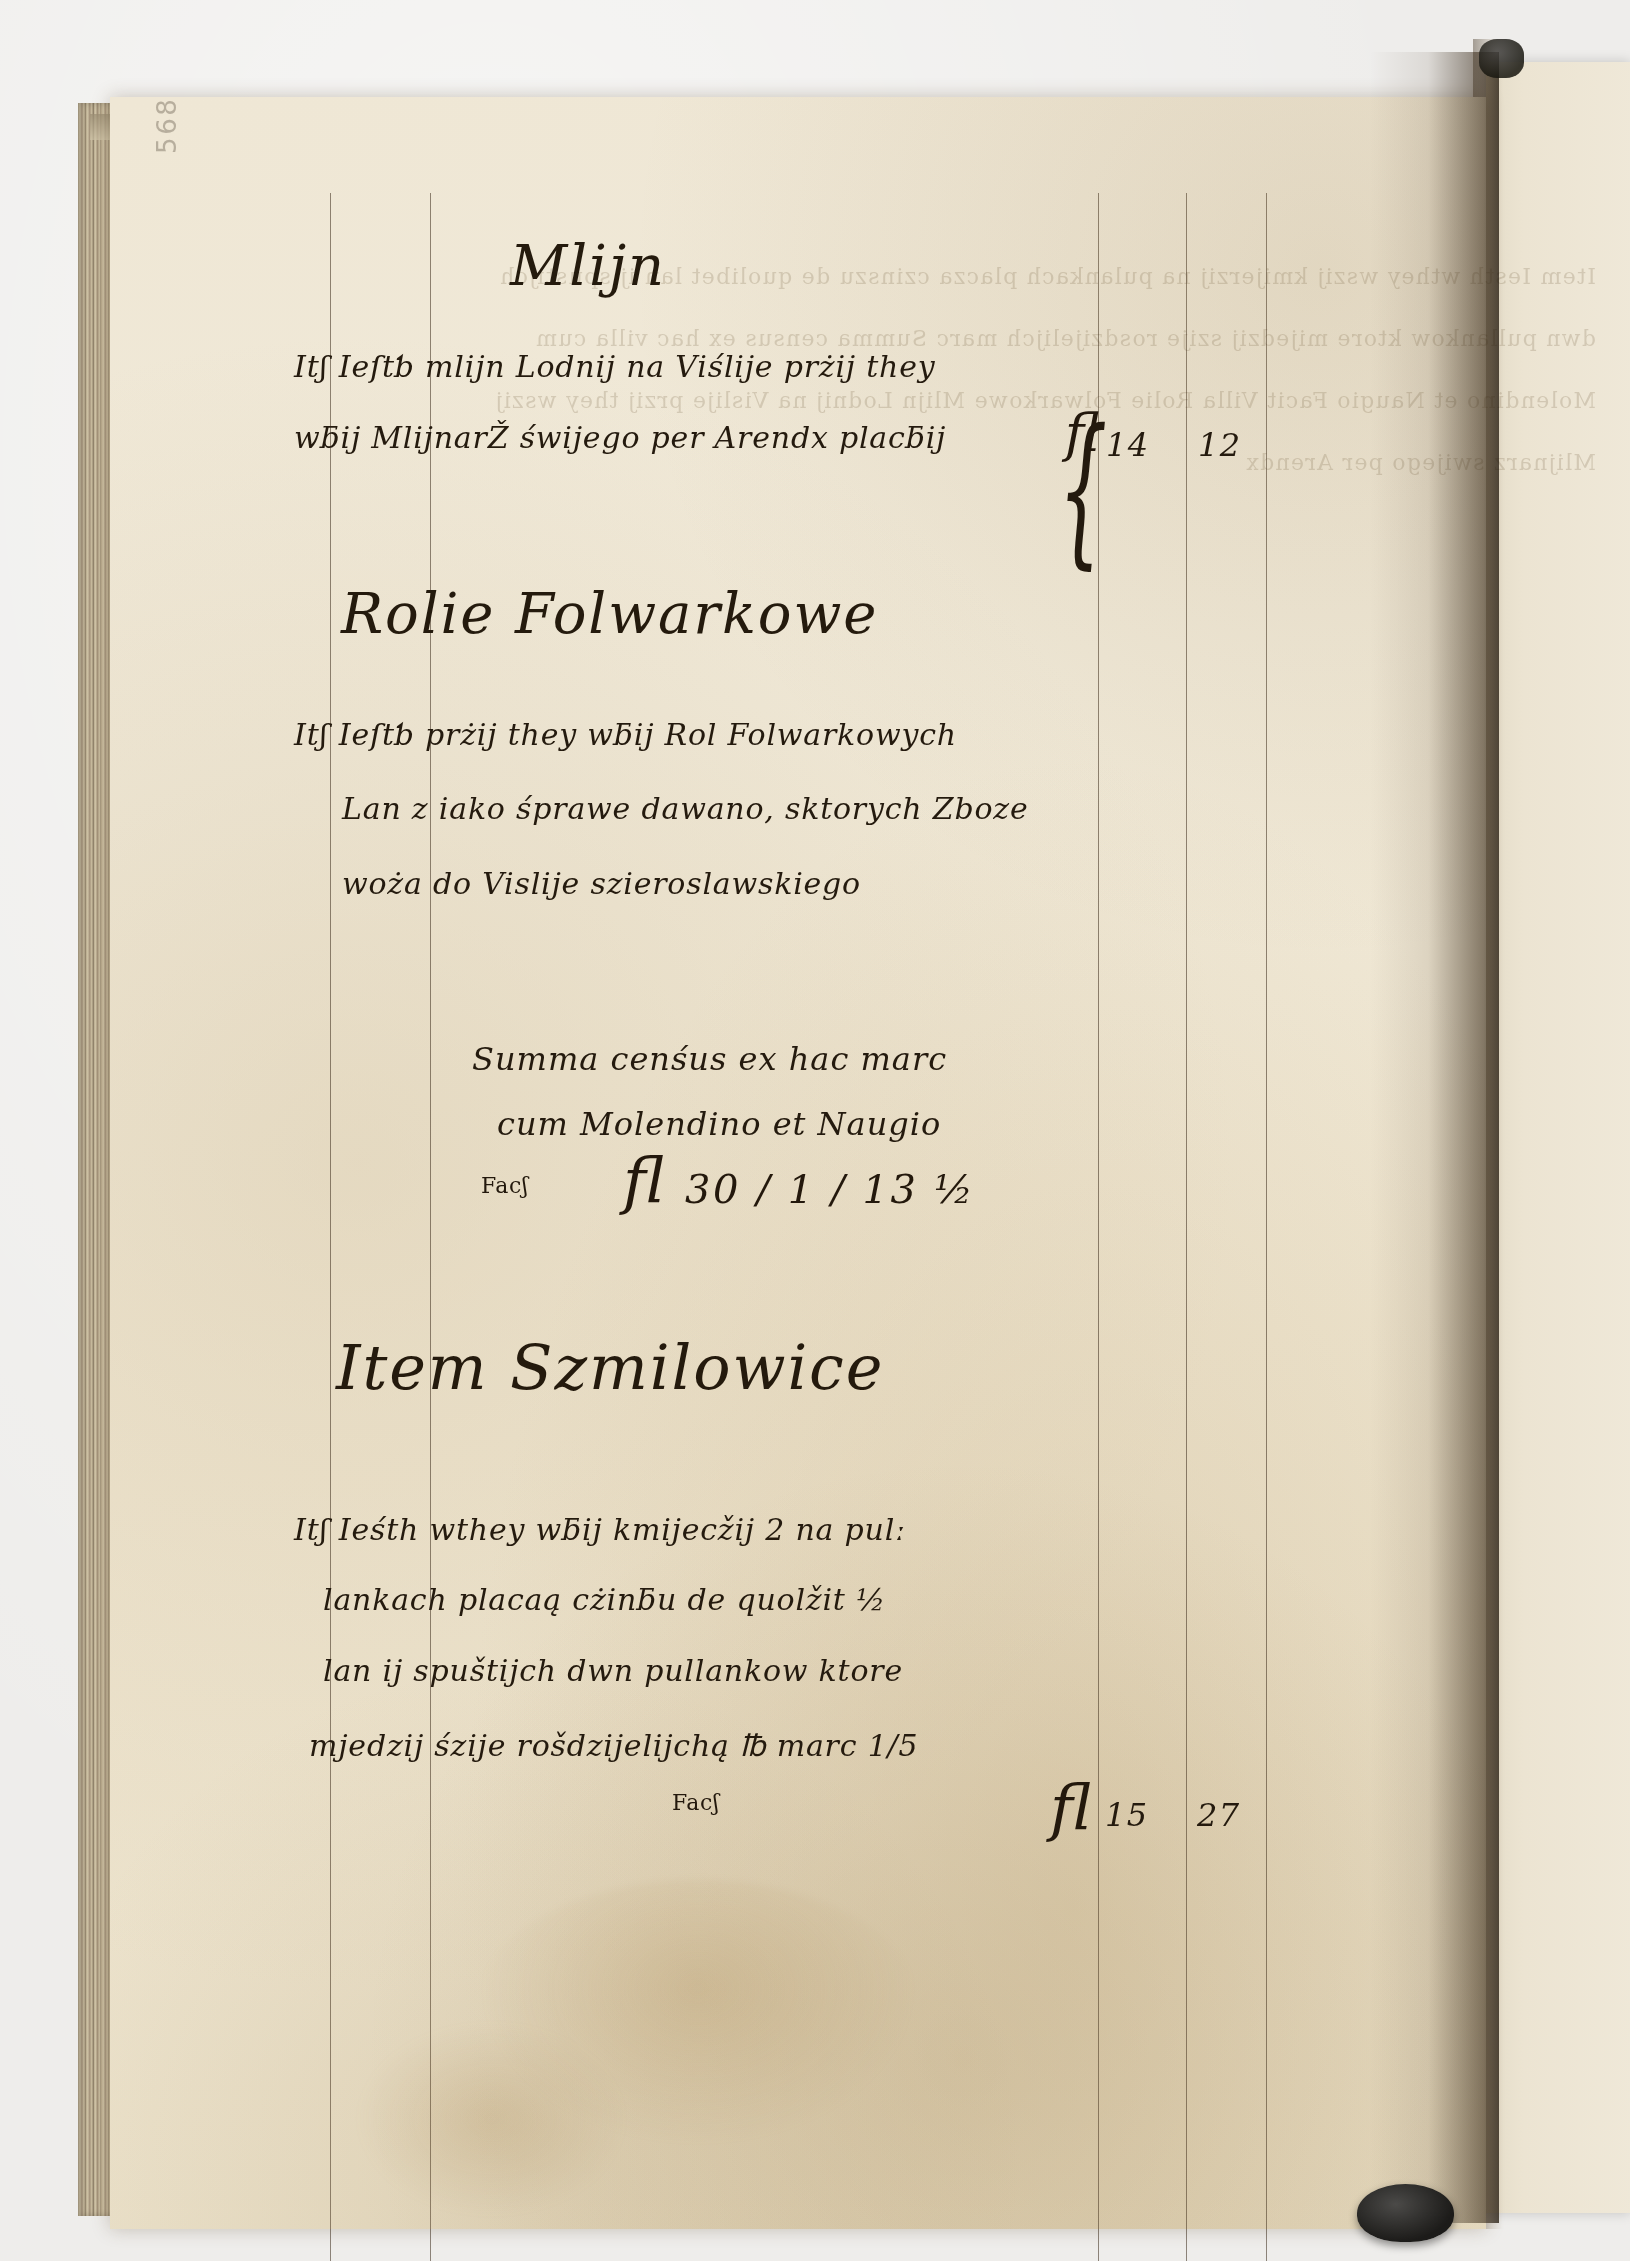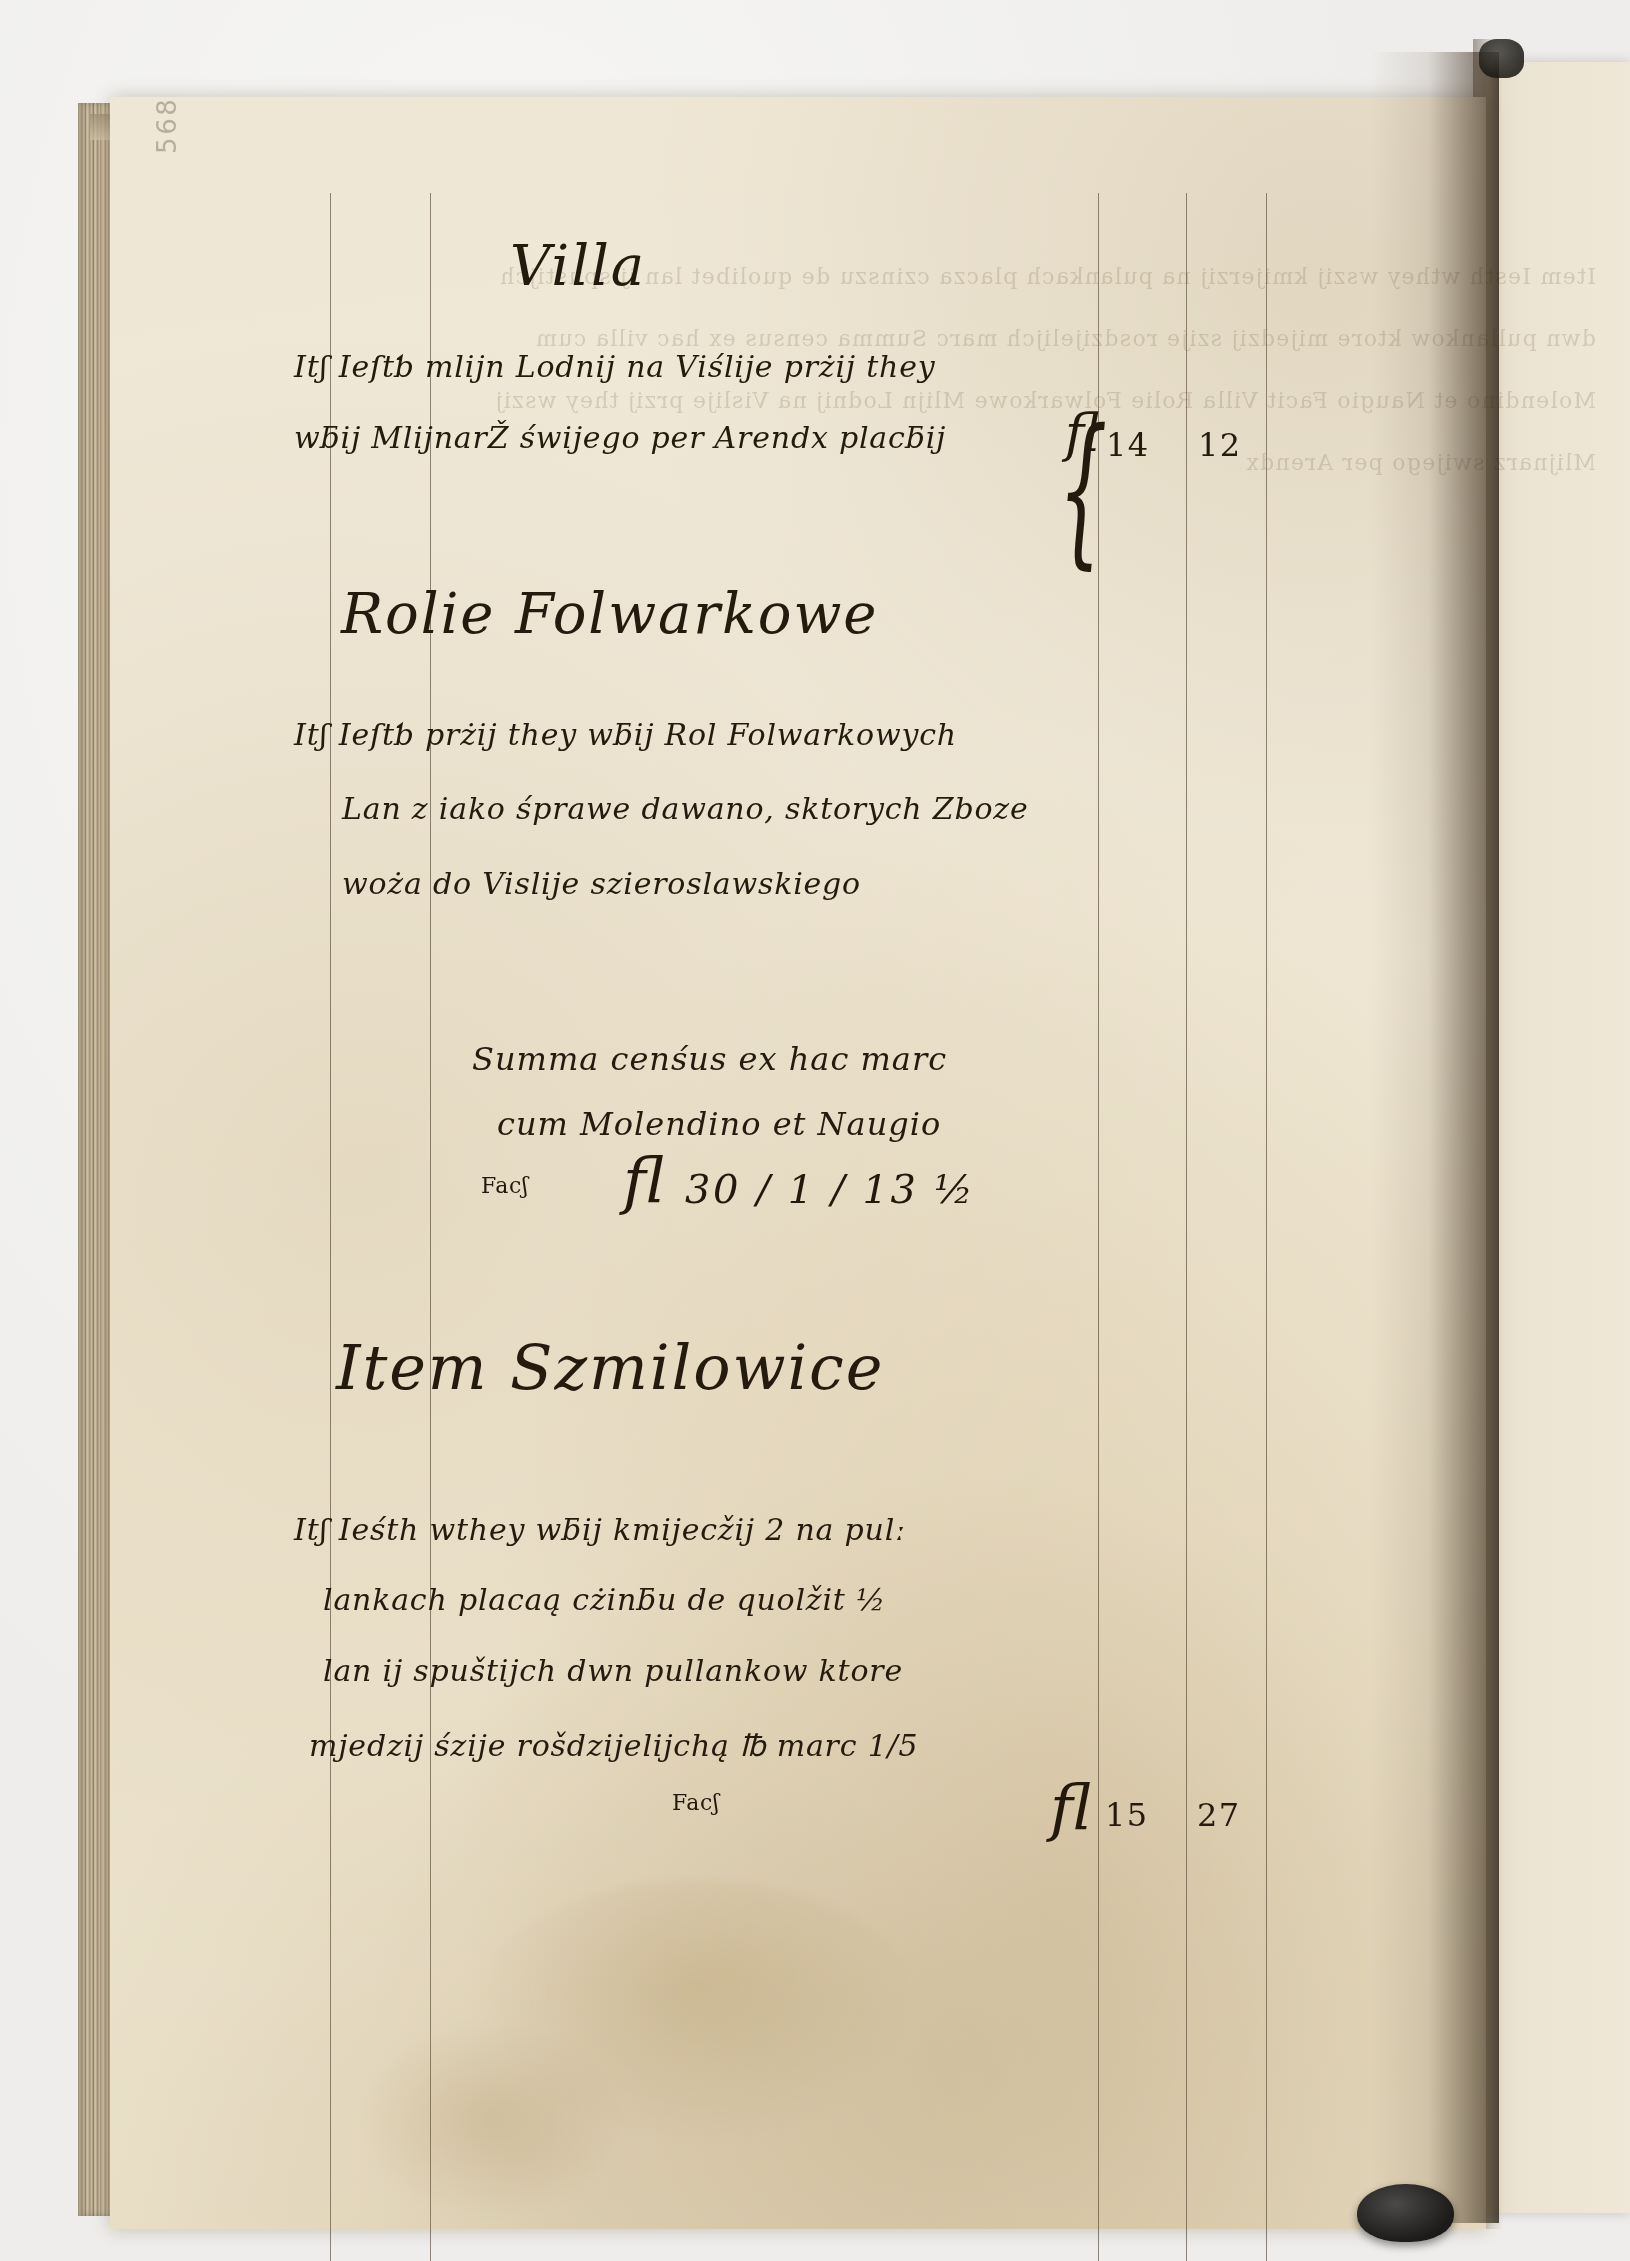--- a/index.html
+++ b/index.html
@@ -197,20 +197,21 @@
   }
   .latin-line {
     font-size: 32px;
     letter-spacing: 1px;
     font-style: italic;
     color: #241a0e;
   }
   .amount {
     font-size: 32px;
     letter-spacing: 1.3px;
+    font-style: italic;
     color: #241a0e;
     text-align: right;
   }
   .facit {
     font-size: 22px;
     letter-spacing: 0.6px;
   }
   .big-sum {
     font-size: 40px;
     font-style: italic;
@@ -287,21 +288,21 @@
 
     <div class="rule r1"></div>
     <div class="rule r2"></div>
     <div class="rule r3"></div>
     <div class="rule r4"></div>
     <div class="rule r5"></div>
   </div>
 
   <div class="foliation">568</div>
 
-  <div class="hand heading" style="left:510px; top:233px;">Villa</div>
+  <div class="hand heading" style="left:510px; top:233px;">Mlijn</div>
 
   <div class="hand body-line" style="left:294px; top:349px;">Itʃ Ieſtƅ mlijn Lodnij na Viślije prżij they</div>
   <div class="hand body-line" style="left:294px; top:420px;">wƃij MlijnarŽ świjego per Arendx placƃij</div>
 
   <div class="hand flor" style="left:1065px; top:413px;">fl</div>
   <div class="hand amount" style="left:1106px; top:426px;">14</div>
   <div class="hand amount" style="left:1198px; top:426px;">12</div>
 
   <div class="brace" style="left:1058px; top:394px;">{</div>
 

